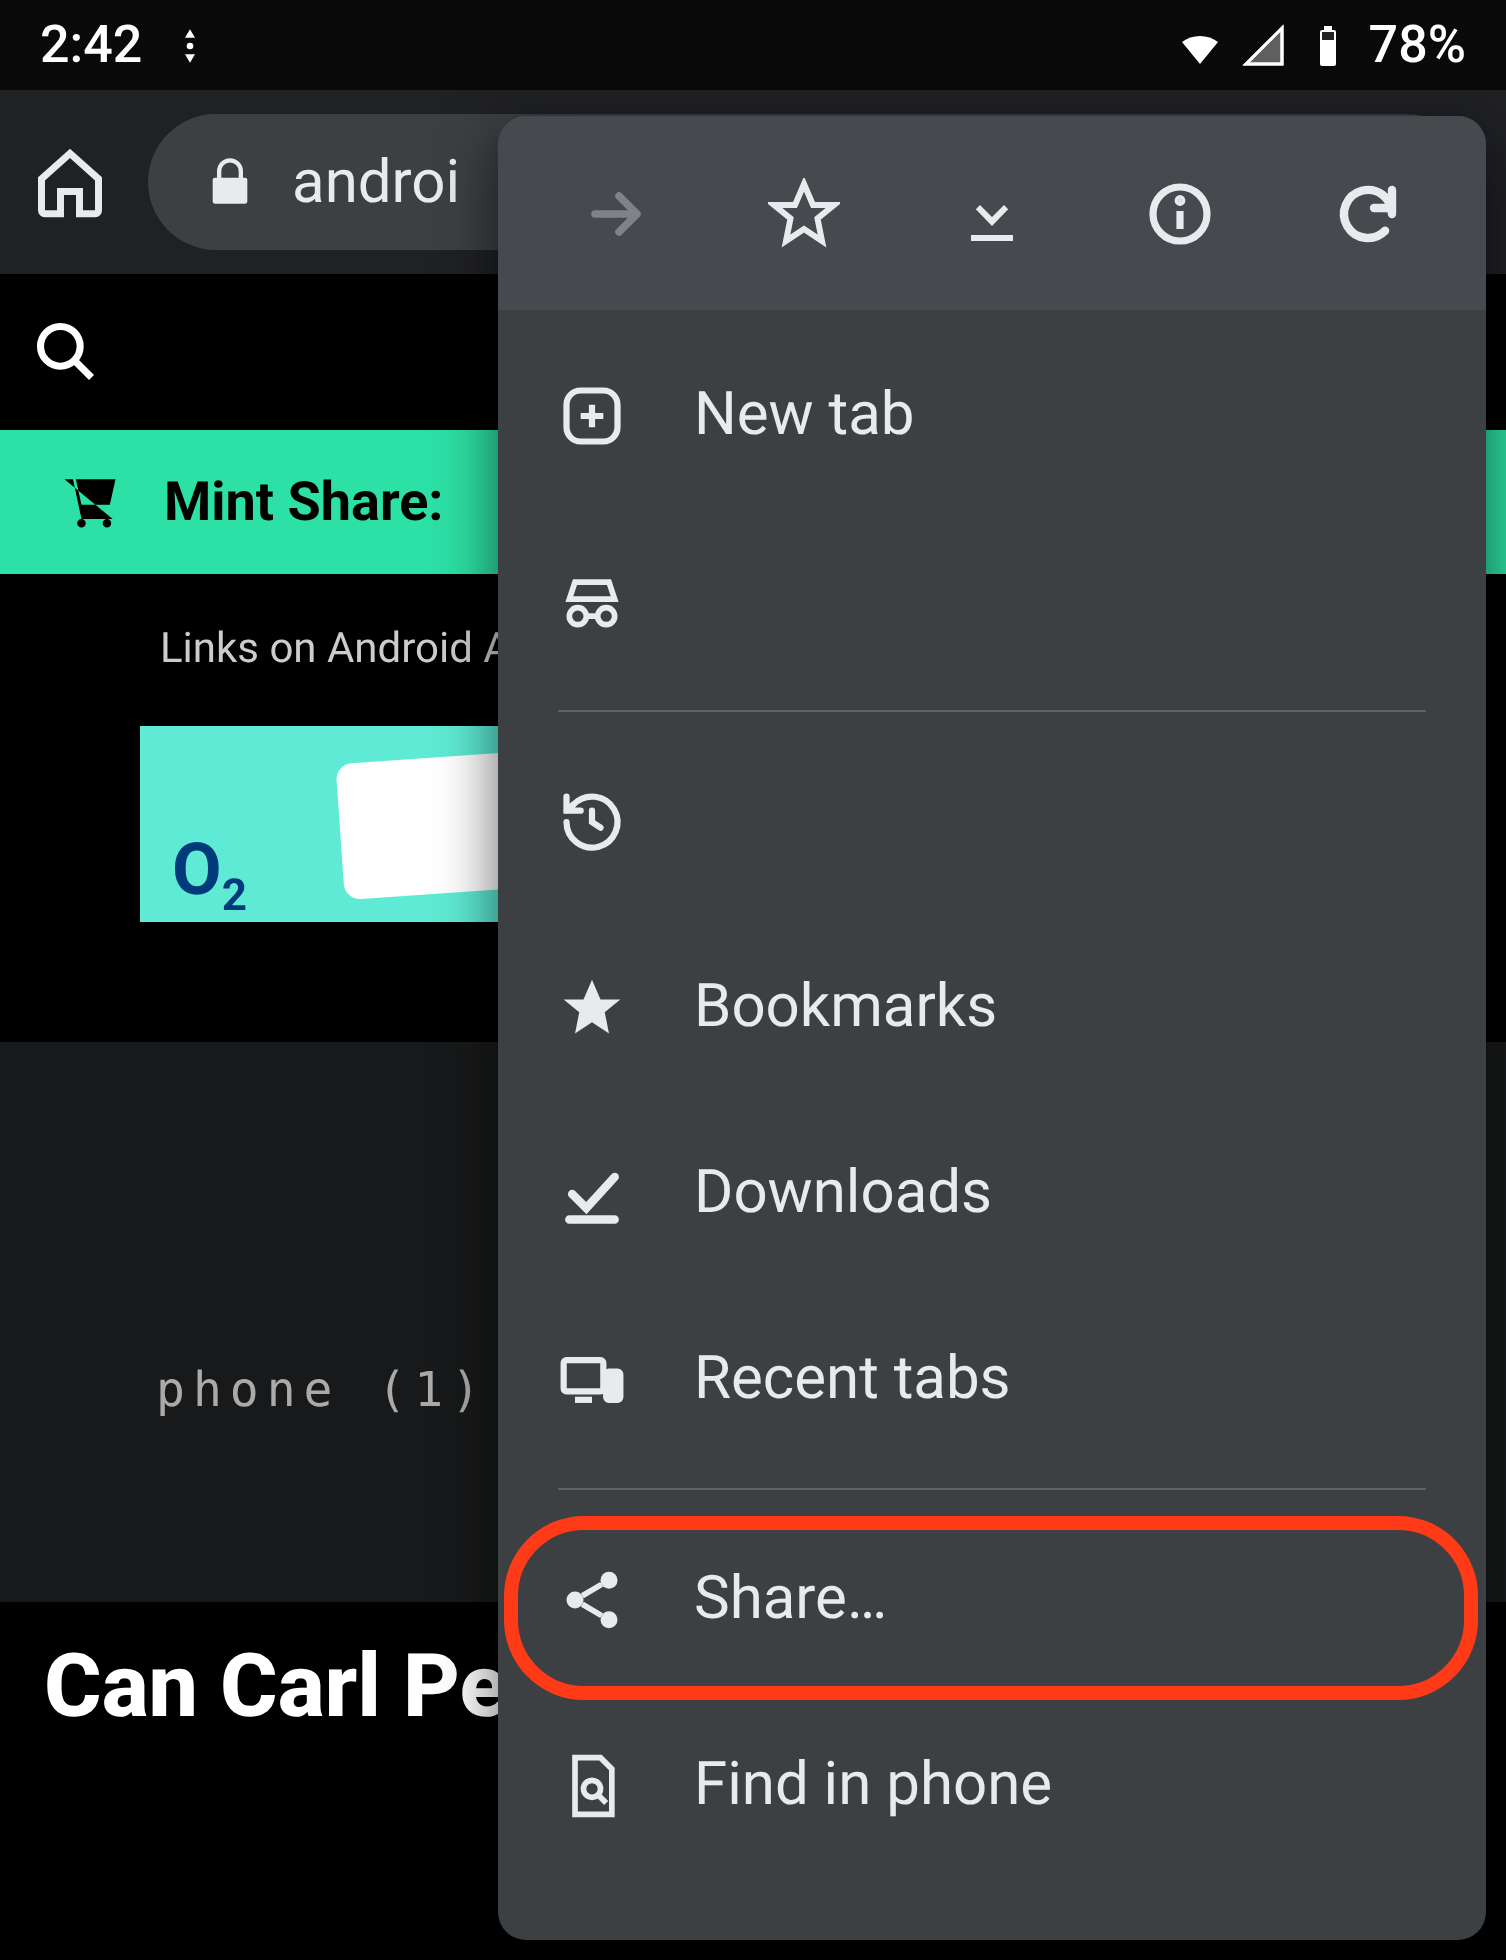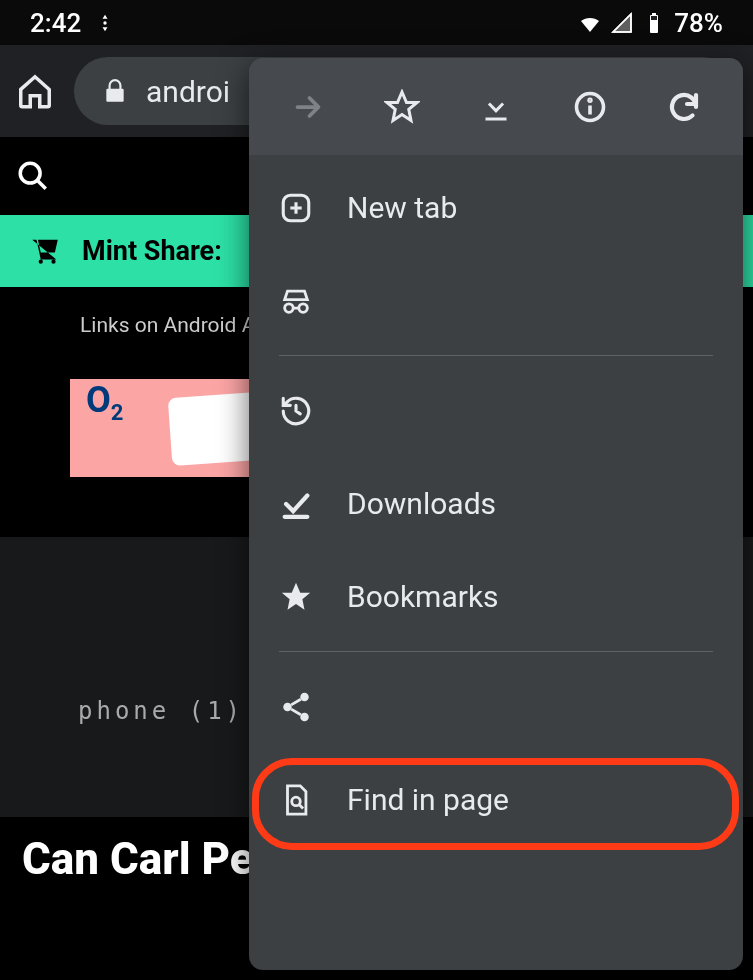--- a/index.html
+++ b/index.html
@@ -10,21 +10,21 @@
       font-family: Roboto, Arial, sans-serif;
       overflow: hidden;
       position: relative;
     }
     
     .status-bar {
       height: 45px;
       display: flex;
       justify-content: space-between;
       align-items: center;
-      padding: 0 30px;
+      padding: 0 20px;
       color: #fff;
     }
     .status-left { display: flex; align-items: center; gap: 14px; font-size: 26px; font-weight: 500; }
     .status-right { display: flex; align-items: center; gap: 8px; font-size: 26px; font-weight: 500; }
     .status-right svg { width: 24px; height: 24px; }
     .status-icon-sm { width: 20px; height: 20px; }
 
     
     .url-bar-row {
       height: 92px;
@@ -79,26 +79,26 @@
       gap: 20px;
       font-size: 27px;
       font-weight: 700;
     }
     .links-text {
       color: #ccc;
       font-size: 21px;
       padding: 26px 0 26px 80px;
     }
     .ad-img {
-      margin: 16px 0 0 70px;
+      margin: 0 0 0 70px;
       width: 180px;
       height: 98px;
-      background: #fca5a5;
-      display: flex;
-      align-items: flex-start;
+      background: #5eead4;
+      display: flex;
+      align-items: flex-end;
       padding: 0 16px;
       gap: 20px;
       position: relative;
     }
     .ad-o2 {
       color: #003a7a;
       font-size: 36px;
       font-weight: 700;
     }
     .ad-o2 sub { font-size: 22px; vertical-align: sub; }
@@ -286,44 +286,53 @@
           <path d="M4 11h16l-2-6H6l-2 6zm3 3a3 3 0 100 6 3 3 0 000-6zm10 0a3 3 0 100 6 3 3 0 000-6zm-7 3h4" fill="none" stroke="#e8eaed" stroke-width="2"></path>
         </svg>
     </div>
     <div class="menu-divider"></div>
     <div class="menu-item">
       <svg width="34" height="34" viewBox="0 0 24 24" fill="none" stroke="#e8eaed" stroke-width="2.2" stroke-linecap="round">
           <path d="M3 12a9 9 0 102.6-6.3L3 8M3 3v5h5M12 8v4l3 2"></path>
         </svg>
     </div>
     <div class="menu-item">
+      <svg width="34" height="34" viewBox="0 0 24 24" fill="#e8eaed">
+          <path d="M12 2l3 7h7l-5.5 4.5L18 21l-6-4-6 4 1.5-7.5L2 9h7l3-7z"></path>
+        </svg>
+      <span>Bookmarks</span>
+    </div>
+    <div class="menu-item">
       <svg width="34" height="34" viewBox="0 0 24 24" fill="none" stroke="#e8eaed" stroke-width="3" stroke-linecap="round">
           <path d="M5 12l5 5L20 6M4 21h16"></path>
         </svg>
       <span>Downloads</span>
     </div>
     <div class="menu-item">
-      <svg width="34" height="34" viewBox="0 0 24 24" fill="#e8eaed">
-          <path d="M12 2l3 7h7l-5.5 4.5L18 21l-6-4-6 4 1.5-7.5L2 9h7l3-7z"></path>
-        </svg>
-      <span>Bookmarks</span>
+      <svg width="34" height="34" viewBox="0 0 24 24" fill="none" stroke="#e8eaed" stroke-width="2.2">
+          <rect x="2" y="5" width="14" height="11" rx="1"></rect>
+          <path d="M6 19h6"></path>
+          <rect x="17" y="9" width="5" height="10" rx="1" fill="#e8eaed"></rect>
+        </svg>
+      <span>Recent tabs</span>
     </div>
     <div class="menu-divider"></div>
     <div class="menu-item">
       <svg width="34" height="34" viewBox="0 0 24 24" fill="#e8eaed">
           <circle cx="18" cy="5" r="3"></circle>
           <circle cx="6" cy="12" r="3"></circle>
           <circle cx="18" cy="19" r="3"></circle>
           <path d="M8.6 10.5l6.8-4M8.6 13.5l6.8 4" stroke="#e8eaed" stroke-width="2"></path>
         </svg>
+      <span>Share…</span>
     </div>
     <div class="menu-item">
       <svg width="34" height="34" viewBox="0 0 24 24" fill="none" stroke="#e8eaed" stroke-width="2">
           <path d="M6 2h9l4 4v16H6V2z"></path>
           <circle cx="12" cy="13" r="3"></circle>
           <path d="M14 15l3 3"></path>
         </svg>
-      <span>Find in page</span>
+      <span>Find in phone</span>
     </div>
   </div>
 </div>
 
 <div class="highlight-ring" style="left:252px; top:758px; width:487px; height:92px;"></div>
 
 </body></html>

